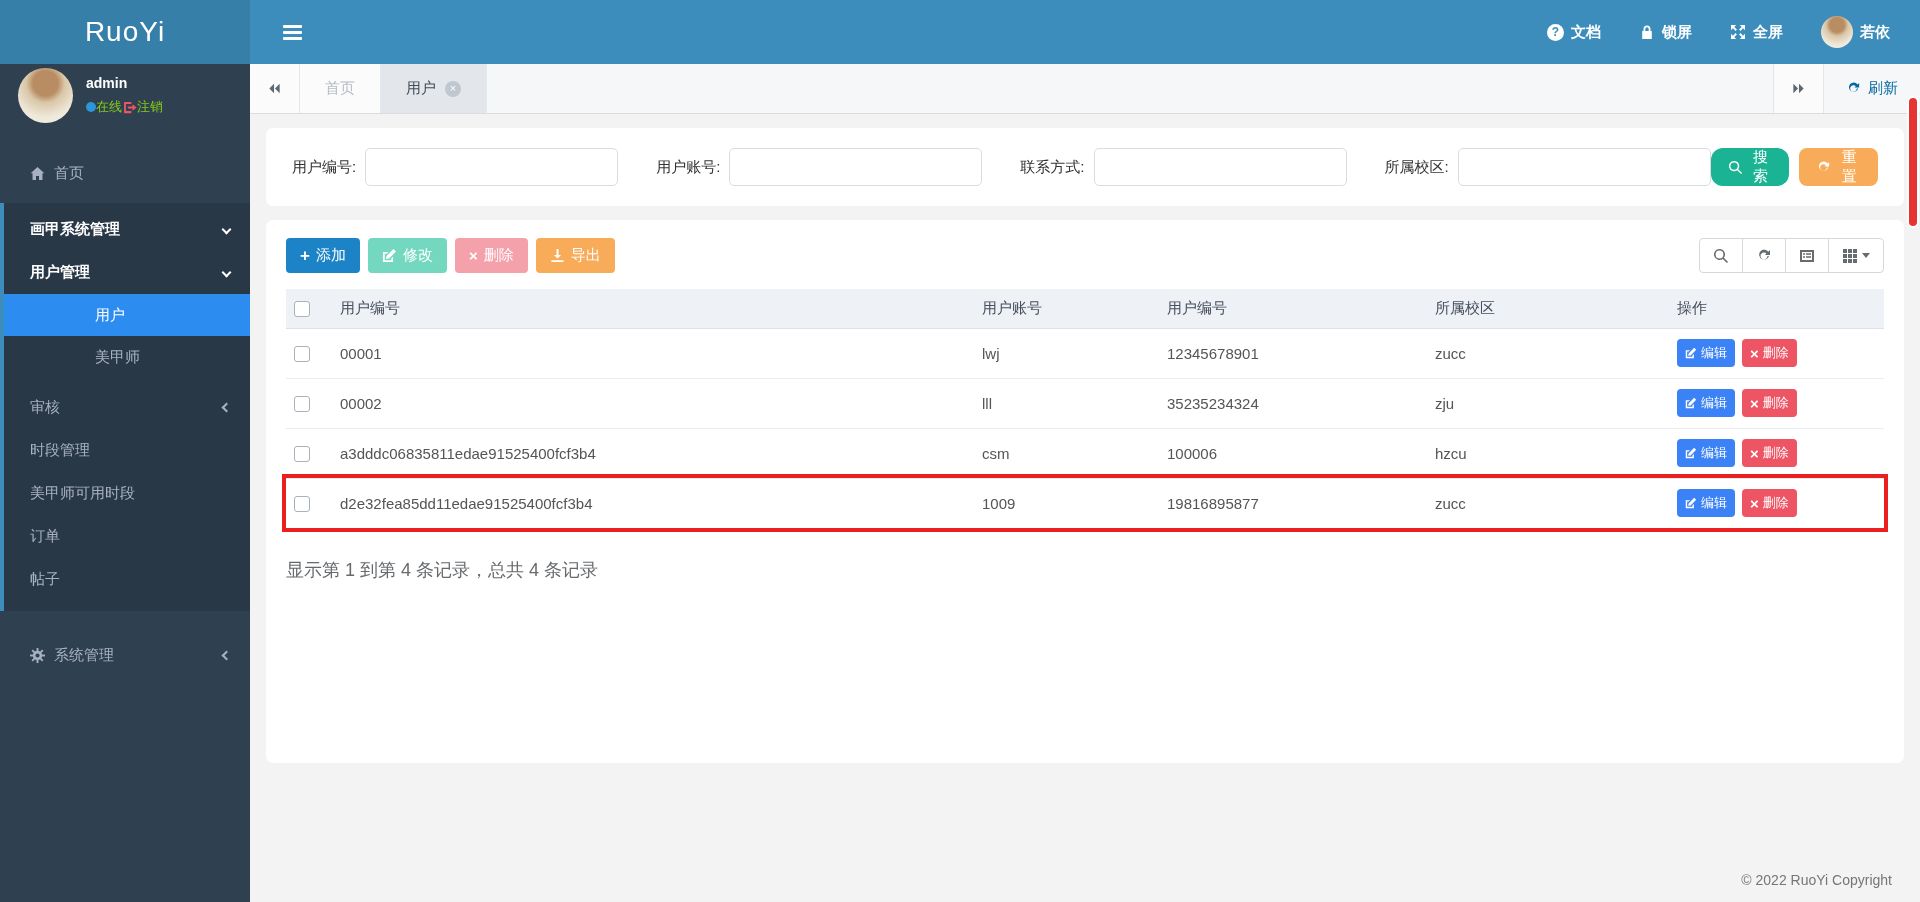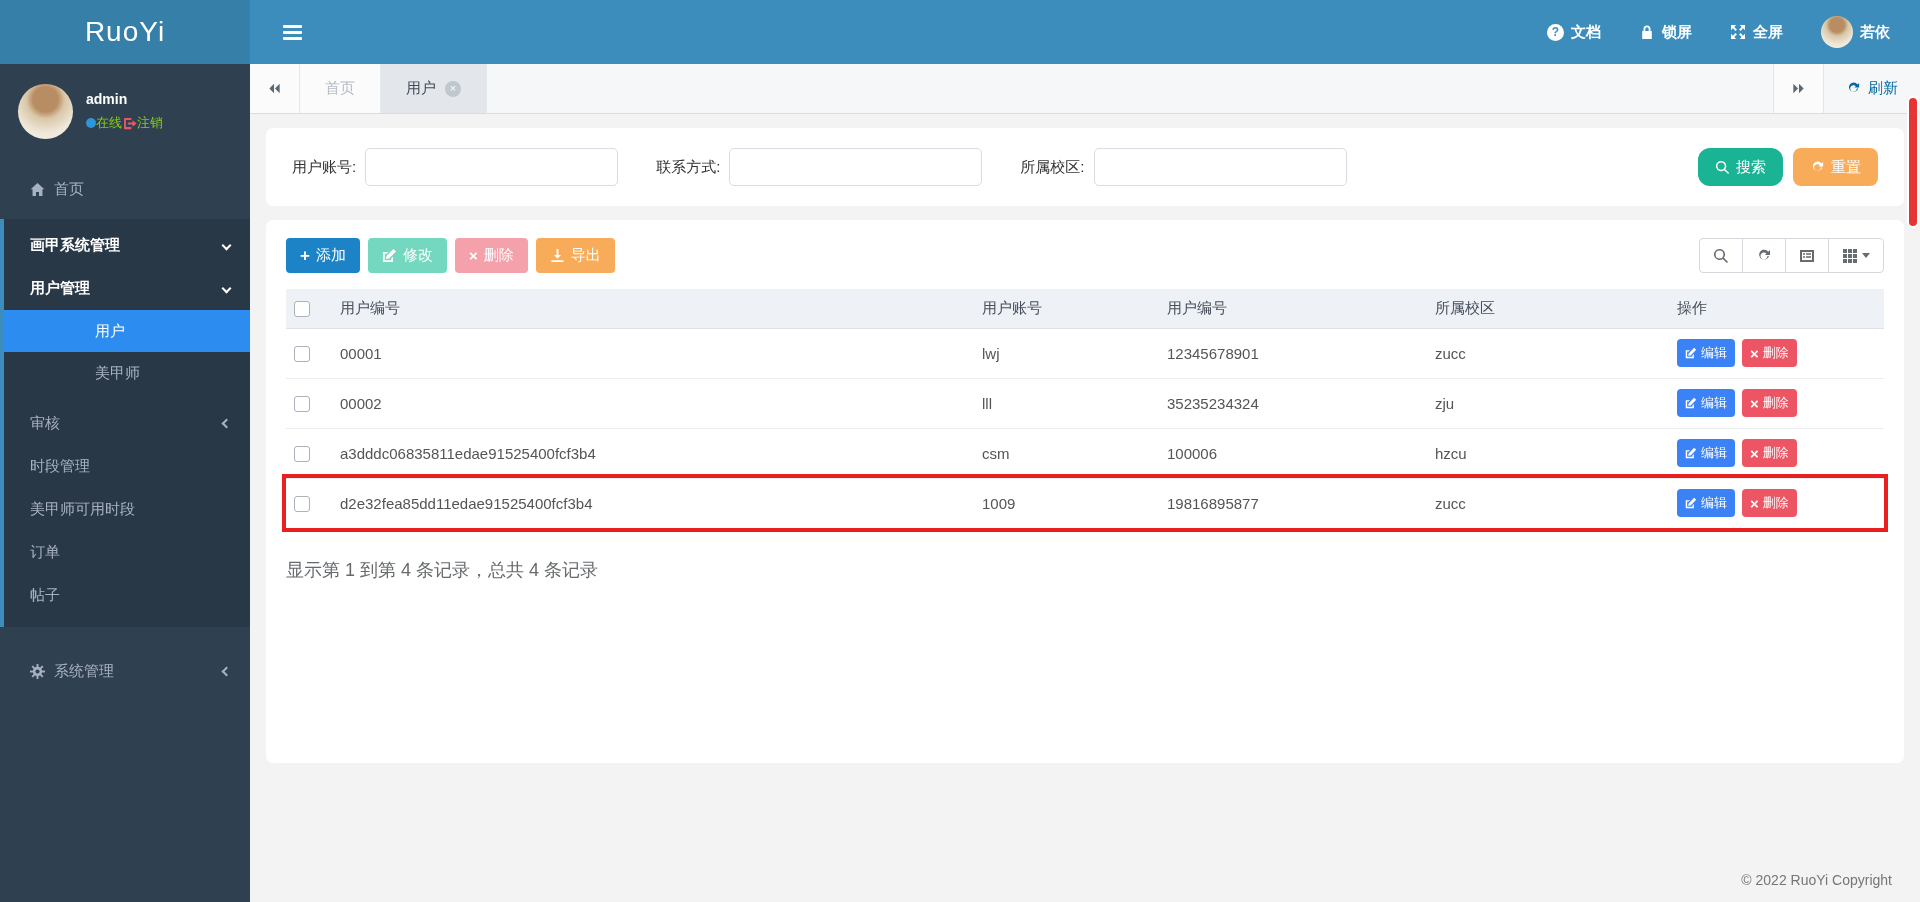--- a/index.html
+++ b/index.html
@@ -4,21 +4,21 @@
 <style>
   * { box-sizing: border-box; margin: 0; padding: 0; }
   html,body { width:1920px; height:902px; overflow:hidden;
     font-family:"Liberation Sans","DejaVu Sans",sans-serif; background:#f3f3f4; }
   .app { display:flex; width:1920px; height:902px; }
 
   
   .sidebar { width:250px; flex-shrink:0; background:#2f4050; display:flex; flex-direction:column; }
   .logo { height:64px; background:#367fa9; color:#fff; font-size:28px; letter-spacing:1px;
     display:flex; align-items:center; justify-content:center; cursor:pointer; }
-  .profile { padding:20px 14px 14px 18px; display:flex; align-items:center; gap:13px; }
+  .profile { padding:4px 14px 14px 18px; display:flex; align-items:center; gap:13px; }
   .avatar { width:55px; height:55px; border-radius:50%; flex-shrink:0;
     background: radial-gradient(circle at 50% 28%, #b98d63 0 26%, #d9c7a8 40%, #efe8da 70%, #f6f1e7 100%); }
   .pname { color:#fff; font-weight:bold; font-size:14px; margin-bottom:7px; }
   .pstatus { display:flex; align-items:center; gap:0; color:#84cc16; font-size:13px; }
   .dot { width:10px; height:10px; border-radius:50%; background:#2e95d8; display:inline-block; }
   .menu { margin-top:14px; }
   .mi { height:44px; display:flex; align-items:center; gap:9px; color:#a7b1c2; font-size:15px;
     cursor:pointer; position:relative; padding-left:30px; }
   .mi .chev { position:absolute; right:20px; }
   .chev { width:7px; height:7px; border-right:2px solid currentColor; border-bottom:2px solid currentColor; display:inline-block; }
@@ -249,20 +249,24 @@
         <svg class="icon14" viewBox="0 0 16 16">
             <path d="M11.5 8a3.5 3.5 0 11-1.02-2.47L9 7h5V2l-1.73 1.73A5 5 0 1013 8h-1.5z"></path>
           </svg>
         <span>刷新</span>
       </div>
     </div>
 
     <div class="content">
 
       <div class="card search-card">
+        <div class="sfield">
+          <label>用户编号:</label>
+          <input value="" style="">
+        </div>
         <div class="sfield">
           <label>用户账号:</label>
           <input value="" style="">
         </div>
         <div class="sfield">
           <label>联系方式:</label>
           <input value="" style="">
         </div>
         <div class="sfield" style="margin-right:0;">
           <label>所属校区:</label>

